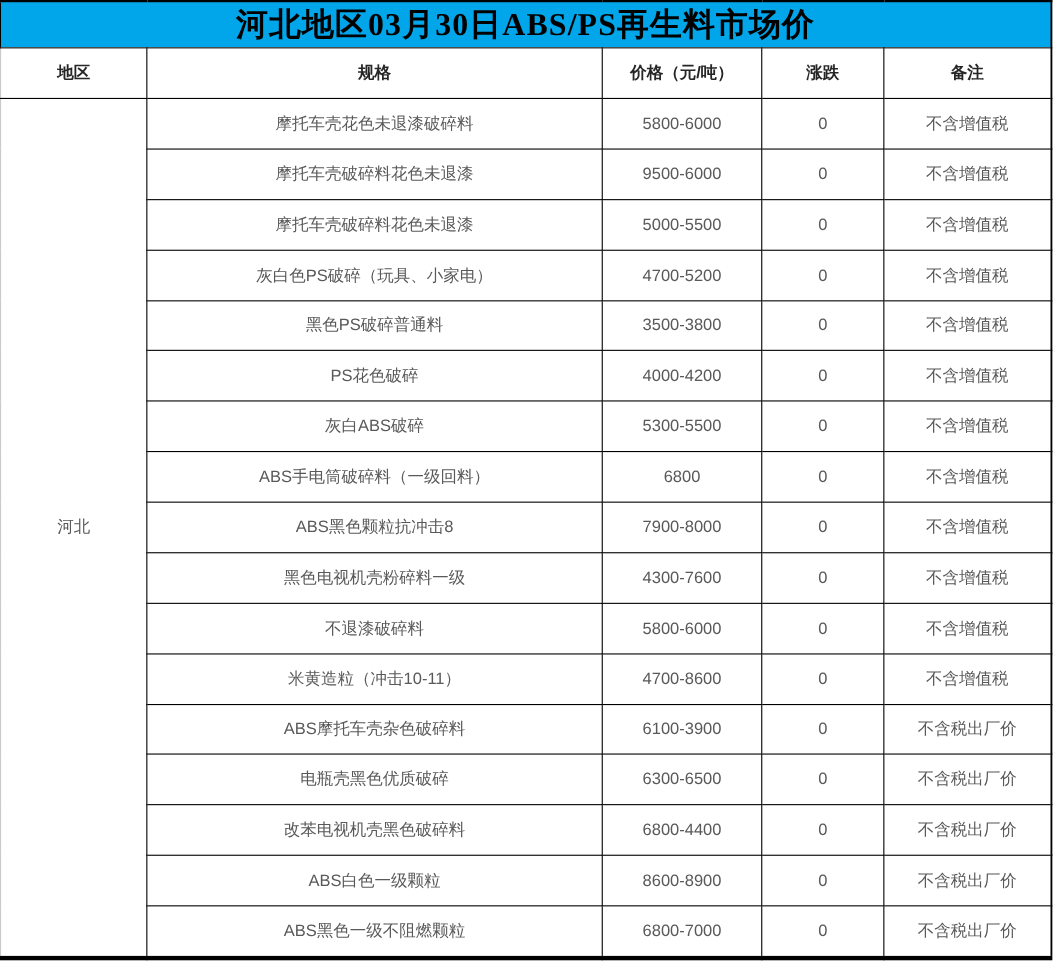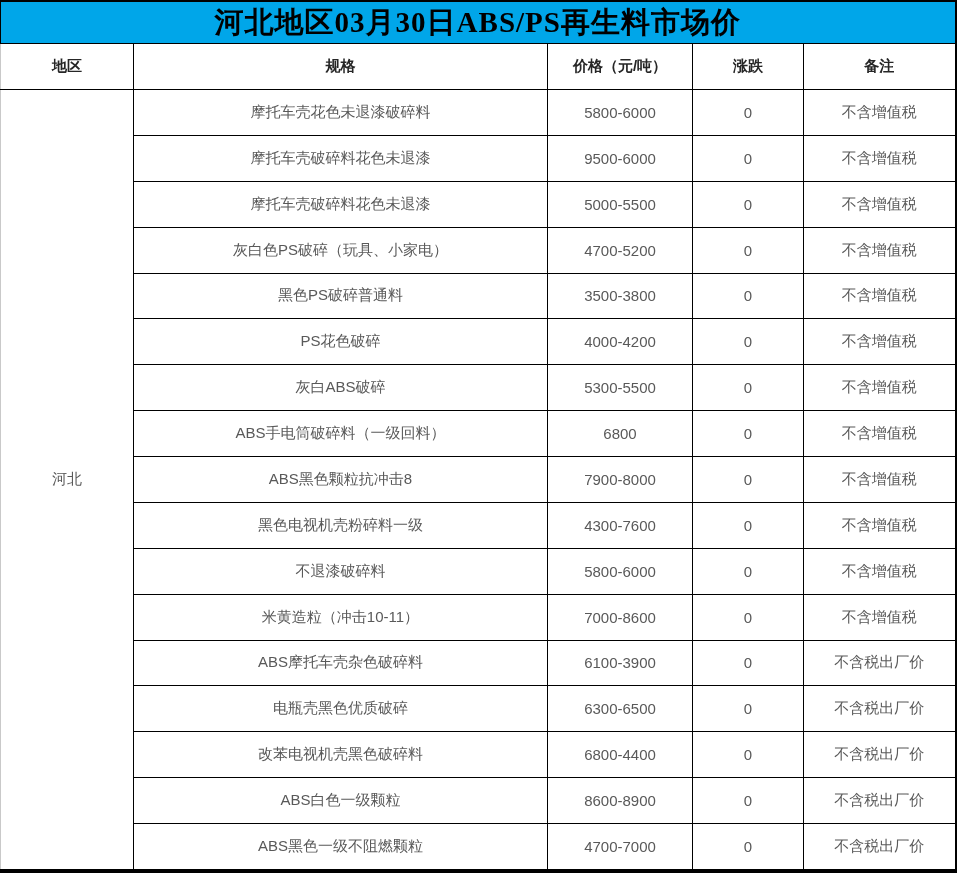--- a/index.html
+++ b/index.html
@@ -158,21 +158,21 @@
           <td>不含增值税</td>
         </tr>
         <tr>
           <td>不退漆破碎料</td>
           <td>5800-6000</td>
           <td>0</td>
           <td>不含增值税</td>
         </tr>
         <tr>
           <td>米黄造粒（冲击10-11）</td>
-          <td>7000-8600</td>
+          <td>4700-8600</td>
           <td>0</td>
           <td>不含增值税</td>
         </tr>
         <tr>
           <td>ABS摩托车壳杂色破碎料</td>
           <td>6100-3900</td>
           <td>0</td>
           <td>不含税出厂价</td>
         </tr>
         <tr>
@@ -188,19 +188,19 @@
           <td>不含税出厂价</td>
         </tr>
         <tr>
           <td>ABS白色一级颗粒</td>
           <td>8600-8900</td>
           <td>0</td>
           <td>不含税出厂价</td>
         </tr>
         <tr>
           <td>ABS黑色一级不阻燃颗粒</td>
-          <td>4700-7000</td>
+          <td>6800-7000</td>
           <td>0</td>
           <td>不含税出厂价</td>
         </tr>
       </tbody>
   </table>
 </div>
 
 </body></html>

